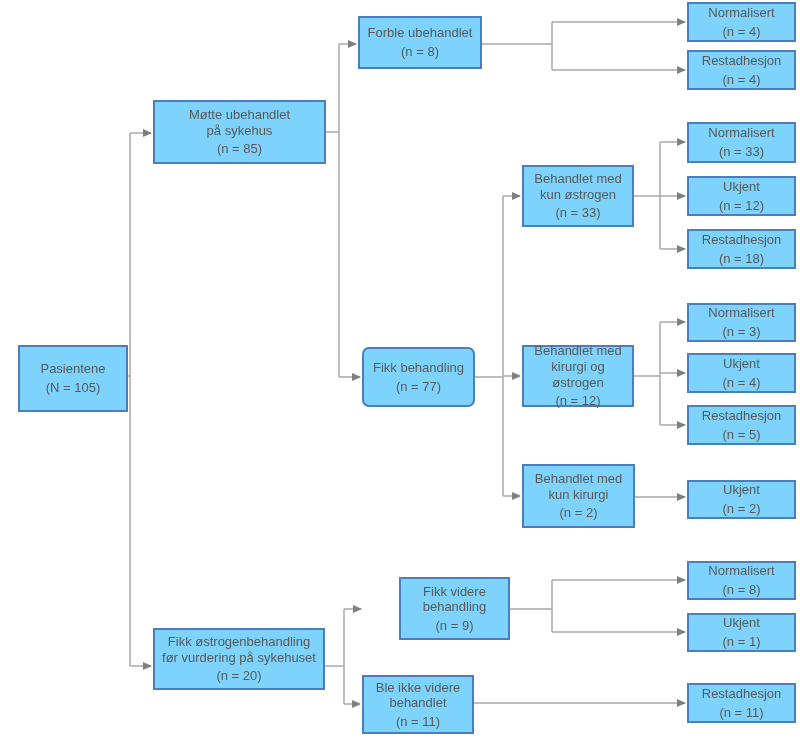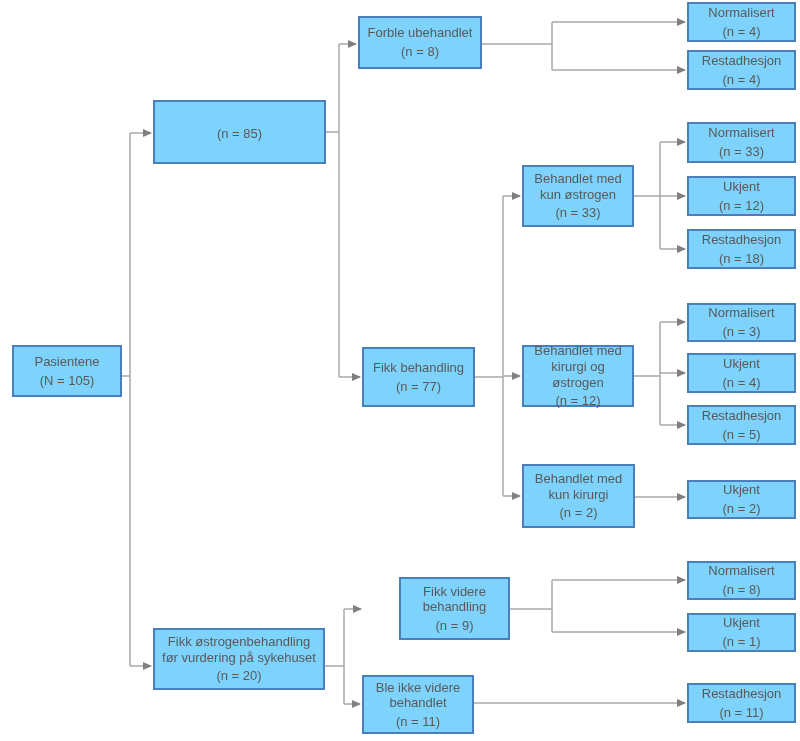--- a/index.html
+++ b/index.html
@@ -77,41 +77,43 @@
     <path d="M344 704 H360" marker-end="url(#arrow)"></path>
 
     <path d="M474 609 H552"></path>
     <path d="M552 580 V632"></path>
     <path d="M552 580 H685" marker-end="url(#arrow)"></path>
     <path d="M552 632 H685" marker-end="url(#arrow)"></path>
 
     <path d="M474 703 H685" marker-end="url(#arrow)"></path>
   </svg>
 
-  <div class="node" style="left:12px;top:345px;width:110px;height:52px;">
+  <div class="node" style="left:18px;top:345px;width:110px;height:67px;">
     <span class="lbl">Pasientene</span>
     <span class="cnt">(N = 105)</span>
   </div>
 
   <div class="node" style="left:153px;top:100px;width:173px;height:64px;">
+    <span class="lbl">Møtte ubehandlet
+på sykehus</span>
     <span class="cnt">(n = 85)</span>
   </div>
 
   <div class="node" style="left:153px;top:628px;width:172px;height:62px;">
     <span class="lbl">Fikk østrogenbehandling
 før vurdering på sykehuset</span>
     <span class="cnt">(n = 20)</span>
   </div>
 
   <div class="node" style="left:358px;top:16px;width:124px;height:53px;">
     <span class="lbl">Forble ubehandlet</span>
     <span class="cnt">(n = 8)</span>
   </div>
 
-  <div class="node" style="left:362px;top:347px;width:113px;height:60px;">
+  <div class="node" style="left:362px;top:347px;width:113px;height:60px;border-radius:7px;">
     <span class="lbl">Fikk behandling</span>
     <span class="cnt">(n = 77)</span>
   </div>
 
   <div class="node" style="left:522px;top:165px;width:112px;height:62px;">
     <span class="lbl">Behandlet med
 kun østrogen</span>
     <span class="cnt">(n = 33)</span>
   </div>
 

